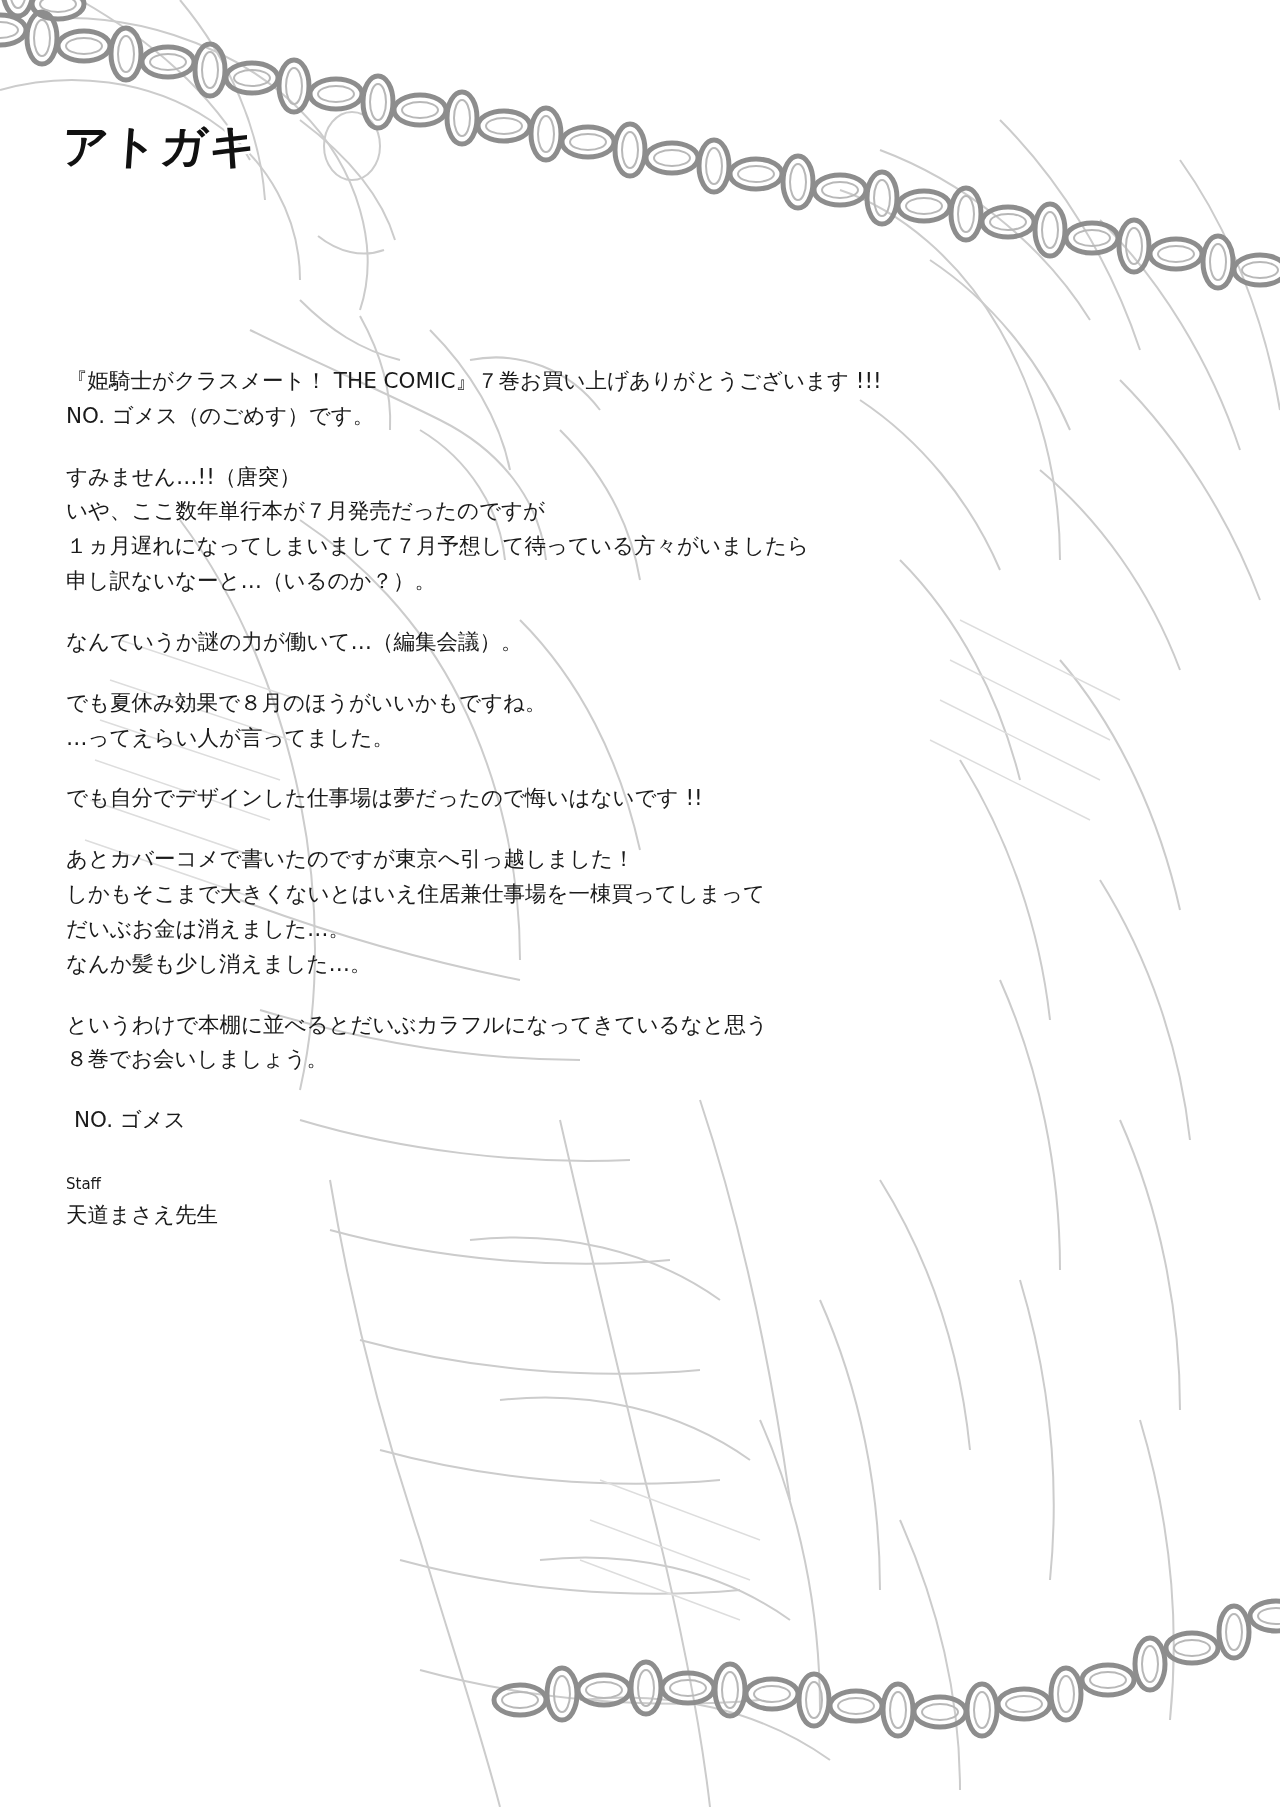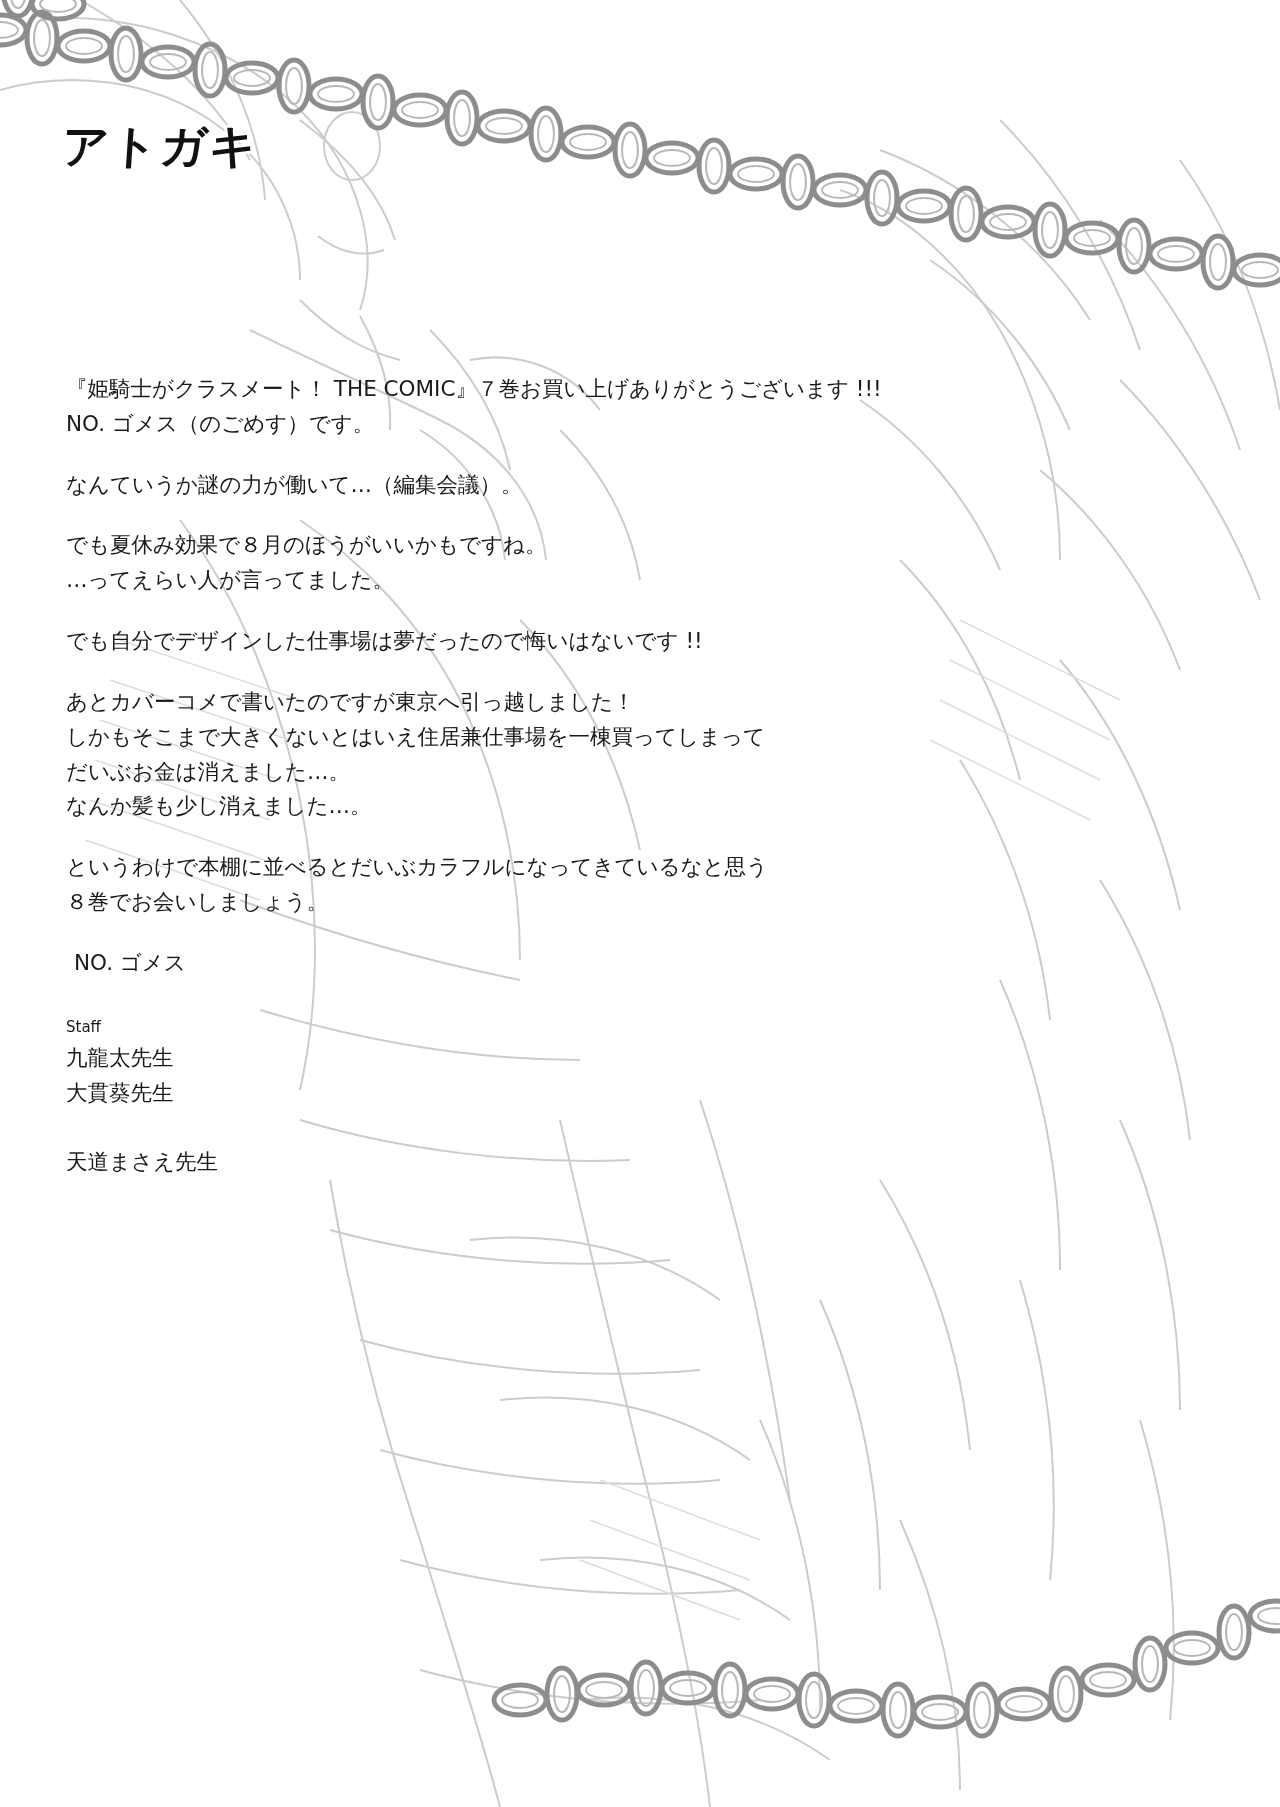--- a/index.html
+++ b/index.html
@@ -60,21 +60,21 @@
        3px 0 0 #fff, -3px 0 0 #fff, 0 3px 0 #fff, 0 -3px 0 #fff,
        2px 2px 0 #fff, -2px 2px 0 #fff, 2px -2px 0 #fff, -2px -2px 0 #fff;
   }
   .heading-inner {
     position: relative;
   }
 
   .body-text {
     position: absolute;
     left: 66px;
-    top: 372px;
+    top: 364px;
     width: 1030px;
     color: #1a1a1a;
     font-size: 21.5px;
     line-height: 1.62;
     font-family: "DejaVu Sans", "Liberation Sans", sans-serif;
   }
   .para {
     margin: 0 0 26px 0;
     white-space: pre-line;
   }
@@ -251,34 +251,36 @@
 
   <div class="content">
 
     <div class="heading">
       <span class="heading-inner">アトガキ</span>
     </div>
 
     <div class="body-text">
       <p class="para">『姫騎士がクラスメート！ THE COMIC』７巻お買い上げありがとうございます !!!
 NO. ゴメス（のごめす）です。</p>
+      <p class="para">すみません…!!（唐突）
+いや、ここ数年単行本が７月発売だったのですが
+１ヵ月遅れになってしまいまして７月予想して待っている方々がいましたら
+申し訳ないなーと…（いるのか？）。</p>
       <p class="para">なんていうか謎の力が働いて…（編集会議）。</p>
       <p class="para">でも夏休み効果で８月のほうがいいかもですね。
 …ってえらい人が言ってました。</p>
       <p class="para">でも自分でデザインした仕事場は夢だったので悔いはないです !!</p>
       <p class="para">あとカバーコメで書いたのですが東京へ引っ越しました！
 しかもそこまで大きくないとはいえ住居兼仕事場を一棟買ってしまって
 だいぶお金は消えました…。
 なんか髪も少し消えました…。</p>
       <p class="para">というわけで本棚に並べるとだいぶカラフルになってきているなと思う
 ８巻でお会いしましょう。</p>
 
       <p class="sig">NO. ゴメス</p>
 
       <p class="block-label">Staff</p>
-      <p class="staff-block">九龍太先生
-大貫葵先生</p>
 
       <p class="thanks-block">天道まさえ先生</p>
     </div>
 
   </div>
 </div>
 
 </body></html>

